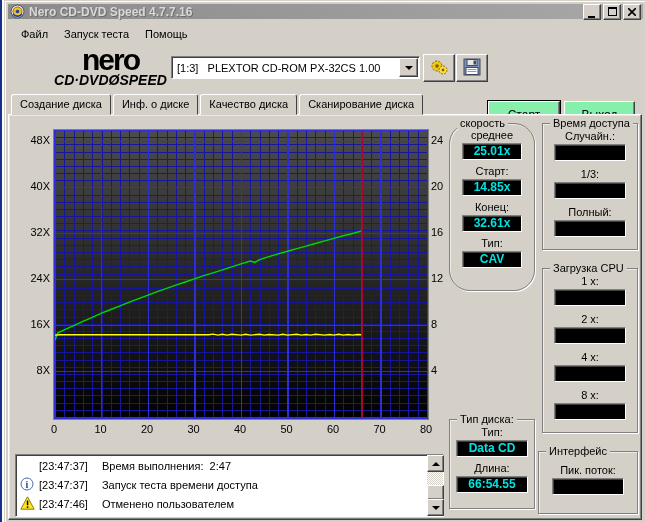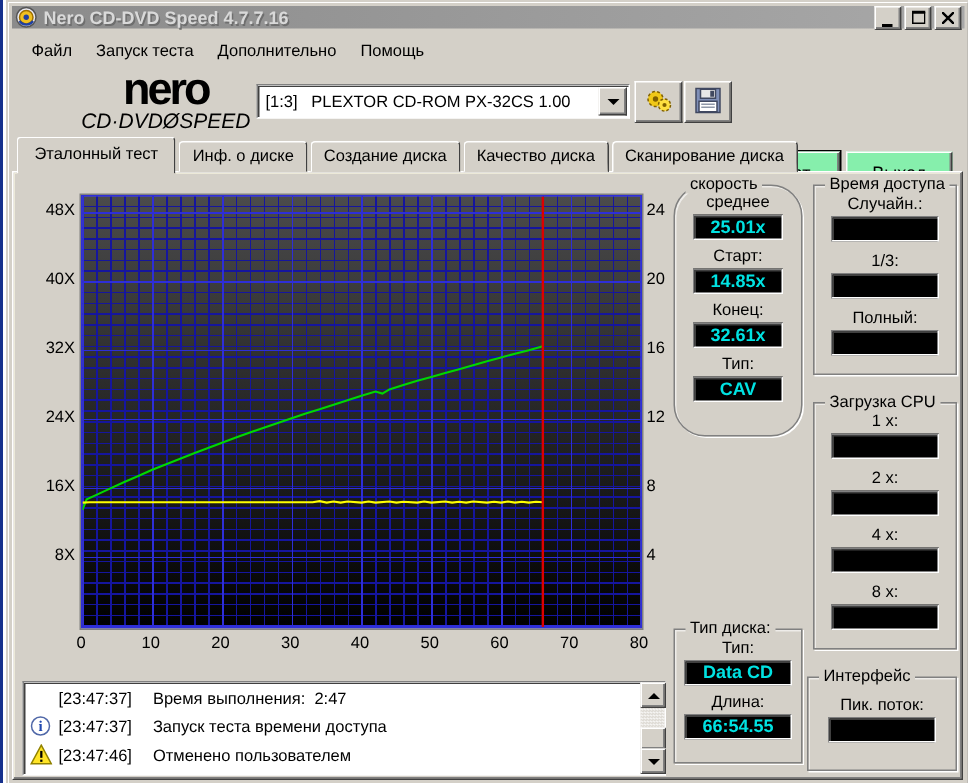--- a/index.html
+++ b/index.html
@@ -19,21 +19,21 @@
   .tbtns{margin-left:auto;display:flex;gap:2px;margin-right:2px;}
   .tbtn{width:16px;height:14px;background:#d4d0c8;border:1px solid;border-color:#fff #404040 #404040 #fff;
        box-shadow:inset -1px -1px 0 #808080;display:flex;align-items:flex-end;justify-content:center;}
   .tbtn svg{display:block;}
   
   .menubar{position:absolute;left:4px;top:23px;right:4px;height:19px;display:flex;align-items:center;padding-left:4px;}
   .menu-item{padding:2px 8px;cursor:default;}
   
   .logo{position:absolute;left:28px;top:44px;width:155px;text-align:center;line-height:1;}
   .logo .l1{font-weight:bold;font-size:30px;letter-spacing:-2px;display:block;margin-bottom:-2px;}
-  .logo .l2{font-weight:normal;font-style:italic;font-size:14px;letter-spacing:0px;display:block;}
+  .logo .l2{font-weight:bold;font-style:italic;font-size:14px;letter-spacing:0px;display:block;}
   .combo{position:absolute;left:166px;top:55px;width:247px;height:21px;background:#fff;
        border:1px solid;border-color:#808080 #fff #fff #808080;box-shadow:inset 1px 1px 0 #404040;
        display:flex;align-items:center;}
   .combo .cval{flex:1;padding-left:5px;white-space:pre;overflow:hidden;}
   .combo .cbtn{width:17px;height:17px;margin-right:1px;background:#d4d0c8;border:1px solid;
        border-color:#fff #404040 #404040 #fff;box-shadow:inset -1px -1px 0 #808080;
        display:flex;align-items:center;justify-content:center;}
   .arrow-down{width:0;height:0;border-left:4px solid transparent;border-right:4px solid transparent;border-top:4px solid #000;}
   .tool-btn{position:absolute;top:53px;width:30px;height:26px;background:#d4d0c8;border:1px solid;
        border-color:#fff #404040 #404040 #fff;box-shadow:inset -1px -1px 0 #808080;
@@ -125,21 +125,20 @@
         <svg width="8" height="8" viewBox="0 0 8 8">
             <path d="M0 0 L8 8 M8 0 L0 8" stroke="#000" stroke-width="1.6"></path>
           </svg>
       </span>
     </span>
   </div>
 
   <div class="menubar">
       <div class="menu-item">Файл</div>
       <div class="menu-item">Запуск теста</div>
-      <div class="menu-item">Дополнительно</div>
       <div class="menu-item">Помощь</div>
     </div>
 
   <div class="logo">
     <span class="l1">nero</span>
     <span class="l2">CD·DVDØSPEED</span>
   </div>
 
   <div class="combo">
     <span class="cval">[1:3]   PLEXTOR CD-ROM PX-32CS 1.00</span>
@@ -172,23 +171,22 @@
   </div>
 
   <div class="push-btn default" style="left:483px;width:70px;">
     <span>Старт</span>
   </div>
   <div class="push-btn" style="left:559px;width:69px;">
     <span>Выход</span>
   </div>
 
   <div class="tabbar">
-      <div class="tab active">Эталонный тест</div>
+      <div class="tab">Создание диска</div>
       <div class="tab">Инф. о диске</div>
-      <div class="tab">Создание диска</div>
       <div class="tab">Качество диска</div>
       <div class="tab">Сканирование диска</div>
     </div>
   <div class="page"></div>
 
   <div id="plot">
     <svg id="curves" width="372" height="287" viewBox="0 0 372 287">
         <polyline points="0.0,208.9 2.8,201.8 9.3,198.9 18.6,194.6 27.9,190.3 37.2,186.3 46.5,182.2 55.8,178.5 65.1,174.8 74.4,171.1 83.7,167.6 93.0,164.2 102.3,160.7 111.6,157.3 120.9,154.1 130.2,151.0 139.5,147.8 148.8,144.6 158.1,141.8 167.4,138.9 176.7,135.8 186.0,132.9 195.3,130.0 199.9,131.4 204.6,128.6 213.9,125.7 223.2,122.8 232.5,120.3 241.8,117.7 251.1,115.1 260.4,112.5 269.7,109.9 279.0,107.3 288.3,104.8 297.6,102.5 306.9,99.8" fill="none" stroke="#00d800" stroke-width="1.4"></polyline>
         <polyline points="0.0,204.1 4.7,203.8 153.4,203.8 158.1,203.1 162.8,204.1 167.4,203.3 172.1,204.1 176.7,203.3 186.0,204.1 190.7,203.3 195.3,204.1 204.6,203.3 209.3,204.1 213.9,203.5 223.2,204.1 227.8,203.3 232.5,204.1 241.8,203.3 246.4,204.1 251.1,203.5 255.8,204.1 260.4,203.3 269.7,204.1 274.4,203.5 279.0,204.1 283.6,203.3 288.3,204.1 292.9,203.5 297.6,204.1 302.3,203.5 306.9,203.8" fill="none" stroke="#ffff00" stroke-width="1.4"></polyline>
         <line x1="306.9" x2="306.9" y1="0" y2="287" stroke="#dd0000" stroke-width="1.6"></line>

